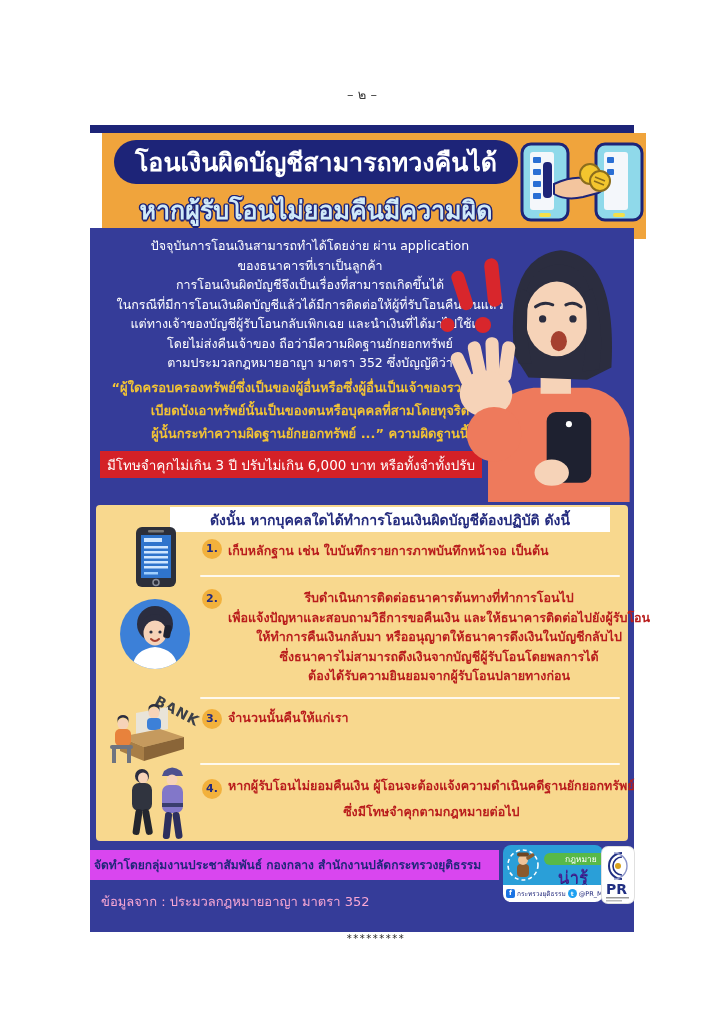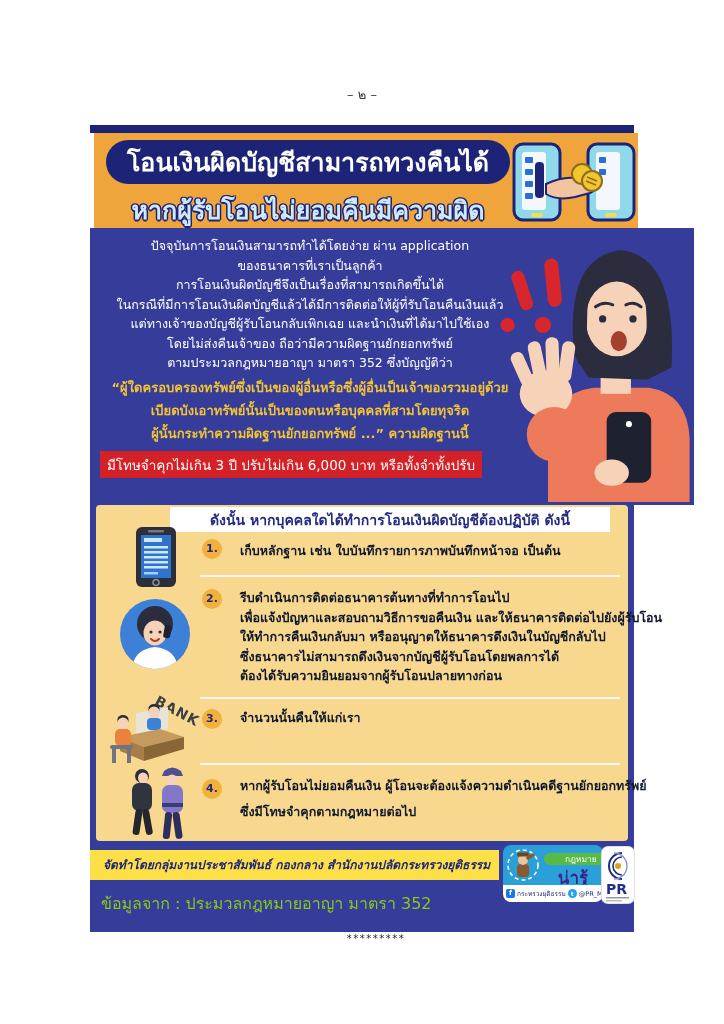--- a/index.html
+++ b/index.html
@@ -7,65 +7,65 @@
         font-family:"DejaVu Sans","Liberation Sans",sans-serif;}
   .page-number{position:absolute;top:84px;left:0;width:724px;text-align:center;
         font-size:13px;color:#3a3a3a;}
   .stars{position:absolute;top:933px;left:14px;width:724px;text-align:center;
         font-size:10px;color:#2a2a2a;letter-spacing:1.5px;}
 
   .poster{position:absolute;left:90px;top:125px;width:544px;height:807px;}
   .p-topbar{position:absolute;left:0;top:0;width:544px;height:8px;background:#1d2478;}
 
   
-  .p-header{position:absolute;left:4px;top:8px;width:544px;height:106px;background:#f0a43c;}
+  .p-header{position:absolute;left:12px;top:8px;width:544px;height:106px;background:#f0a43c;}
   .title-pill{position:absolute;left:12px;top:7px;width:404px;height:44px;border-radius:24px;
         background:#1d2478;color:#ffffff;font-weight:bold;font-size:25px;line-height:46px;
         text-align:center;white-space:nowrap;}
   .title-sub{position:absolute;left:12px;top:57px;width:404px;text-align:center;
         font-size:25px;font-weight:bold;color:#cfe9f8;white-space:nowrap;
         text-shadow:-1.5px 0 #1d2478,1.5px 0 #1d2478,0 -1.5px #1d2478,0 1.5px #1d2478,
                     -1px -1px #1d2478,1px 1px #1d2478,-1px 1px #1d2478,1px -1px #1d2478;}
   .phones-svg{position:absolute;right:2px;top:3px;width:126px;height:88px;}
 
   
-  .p-body{position:absolute;left:0;top:103px;width:604px;height:277px;background:#353c99;}
+  .p-body{position:absolute;left:0;top:103px;width:544px;height:277px;background:#353c99;}
   .intro{position:absolute;left:6px;top:8px;width:428px;text-align:center;color:#ffffff;
         font-size:12.5px;line-height:19.5px;}
   .intro div{white-space:nowrap;}
   .quote{position:absolute;left:6px;top:148px;width:428px;text-align:center;color:#f2c335;
         font-weight:bold;font-size:13px;line-height:23px;}
   .quote div{white-space:nowrap;}
   .penalty{position:absolute;left:10px;top:223px;width:382px;height:27px;background:#d42127;
         color:#ffffff;font-weight:normal;font-size:13.5px;line-height:28px;text-align:center;
         white-space:nowrap;}
   .woman-svg{position:absolute;right:-2px;top:6px;width:210px;height:268px;}
 
   
   .p-panel-section{position:absolute;left:0;top:380px;width:544px;height:340px;background:#353c99;}
   .panel{position:absolute;left:6px;right:6px;top:0;height:336px;background:#f8d88e;border-radius:4px;}
   .steps-heading{position:absolute;left:74px;top:2px;width:440px;height:25px;background:#ffffff;
         color:#242b7e;font-weight:bold;font-size:14px;line-height:26px;text-align:center;white-space:nowrap;}
   .num-circle{position:absolute;width:20px;height:20px;border-radius:50%;background:#f2b13c;
         color:#242b7e;font-weight:bold;font-size:11px;line-height:20px;text-align:center;}
-  .step-text{position:absolute;left:144px;color:#0f172a;font-weight:bold;font-size:12.5px;}
+  .step-text{position:absolute;left:132px;color:#b91c1c;font-weight:bold;font-size:12.5px;text-align:center;}
   .step-text div{white-space:nowrap;}
   .lh20 div{line-height:20px;}
   .lh19 div{line-height:19.5px;}
   .lh22 div{line-height:22px;}
   .lh26 div{line-height:26px;}
   .divider{position:absolute;left:104px;width:420px;height:2px;background:rgba(255,255,255,0.85);border-radius:1px;}
   .icon-abs{position:absolute;}
 
   
   .p-footer{position:absolute;left:0;top:720px;width:544px;height:87px;background:#353c99;}
-  .credit-bar{position:absolute;left:0;top:5px;width:409px;height:30px;background:#fde047;
-        color:#20277a;font-weight:bold;font-size:12px;line-height:31px;padding-left:13px;
-        box-sizing:border-box;white-space:nowrap;font-style:italic;}
-  .source-text{position:absolute;left:11px;top:46px;color:#84cc16;font-size:16px;white-space:nowrap;}
+  .credit-bar{position:absolute;left:0;top:5px;width:409px;height:30px;background:#d946ef;
+        color:#20277a;font-weight:bold;font-size:12px;line-height:31px;padding-left:4px;
+        box-sizing:border-box;white-space:nowrap;}
+  .source-text{position:absolute;left:11px;top:46px;color:#f9a8d4;font-size:13px;white-space:nowrap;}
   .badge{position:absolute;left:413px;top:0;width:131px;height:62px;}
   .badge-blue{position:absolute;left:0;top:0;width:100px;height:40px;background:#2a9fd8;
         border-radius:8px 8px 0 0;}
   .mascot-svg{position:absolute;left:3px;top:3px;width:34px;height:34px;}
   .badge-texts{position:absolute;left:41px;top:2px;width:58px;text-align:center;}
   .badge-kotmai{display:inline-block;background:#58b947;color:#ffffff;font-size:8.5px;
         padding:0 21px;border-radius:6px;line-height:12px;}
   .badge-naru{color:#4c1d95;font-size:17px;font-weight:normal;line-height:22px;
         text-shadow:0 1px 0 #1d2478;}
   .badge-white{position:absolute;left:0;top:40px;width:100px;height:17px;background:#ffffff;

